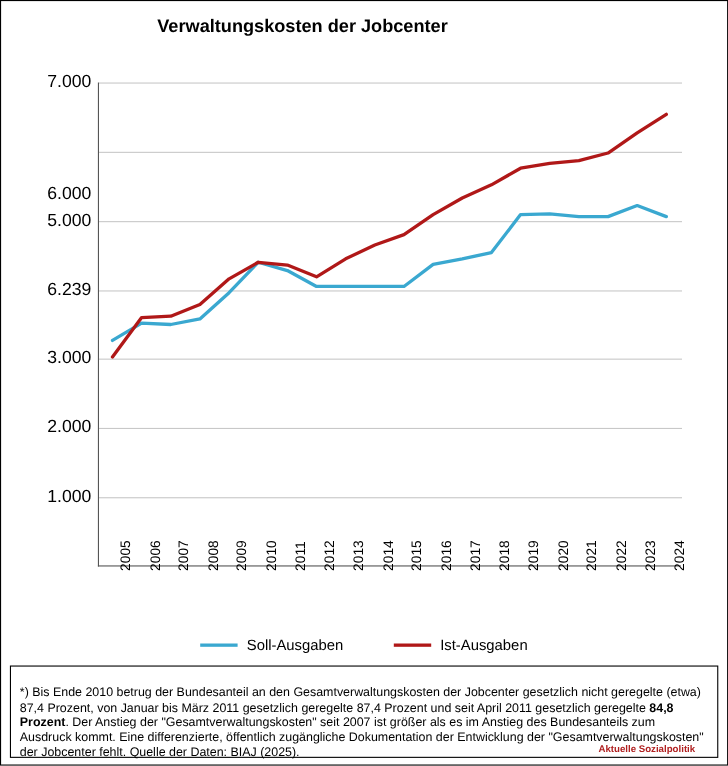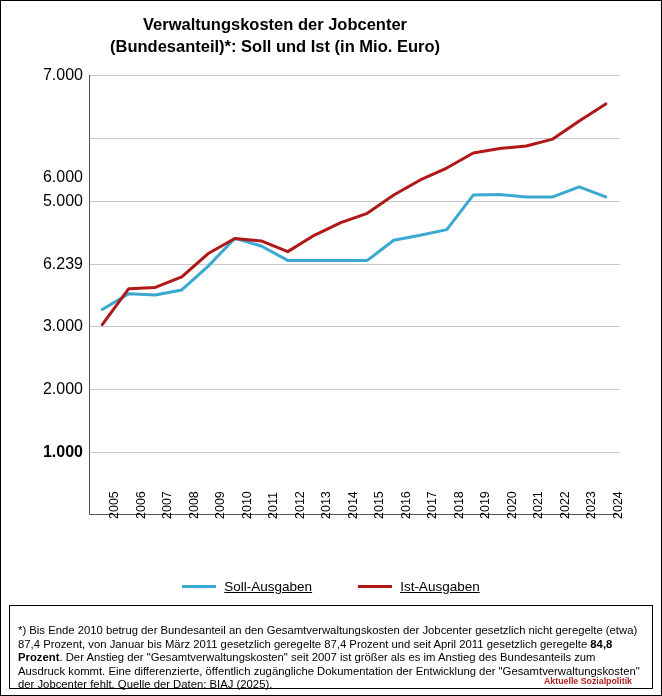--- a/index.html
+++ b/index.html
@@ -109,21 +109,20 @@
     display: flex;
     justify-content: center;
     gap: 46px;
     align-items: center;
   }
   .legend-item {
     display: flex;
     align-items: center;
     gap: 8px;
     font-size: 13.5px;
-    text-decoration: underline;
   }
   .legend-swatch {
     width: 34px;
     height: 3px;
     display: inline-block;
   }
   
   #footnote-box {
     position: absolute;
     left: 8px;
@@ -149,26 +148,25 @@
     font-weight: bold;
   }
 </style>
 </head>
 <body>
 
 <div id="page">
 
   <div id="title-block">
     <div class="title-line">Verwaltungskosten der Jobcenter</div>
-    <div class="title-line">(Bundesanteil)*: Soll und Ist (in Mio. Euro)</div>
   </div>
 
   <div id="plot-wrap">
     <div id="ylabels">
-        <div class="ytick-label" style="top: 371.143px; font-weight: bold;">1.000</div>
+        <div class="ytick-label" style="top: 371.143px;">1.000</div>
         <div class="ytick-label" style="top: 308.286px;">2.000</div>
         <div class="ytick-label" style="top: 245.429px;">3.000</div>
         <div class="ytick-label" style="top: 182.571px;">6.239</div>
         <div class="ytick-label" style="top: 119.714px; text-align: right;">5.000</div>
         <div class="ytick-label" style="top: 56.8571px; margin-top: 39px;">6.000</div>
         <div class="ytick-label" style="top: -6px;">7.000</div>
       </div>
     <div id="plot-area">
         <div class="gridline" style="top: 377.143px;"></div>
         <div class="gridline" style="top: 314.286px;"></div>

